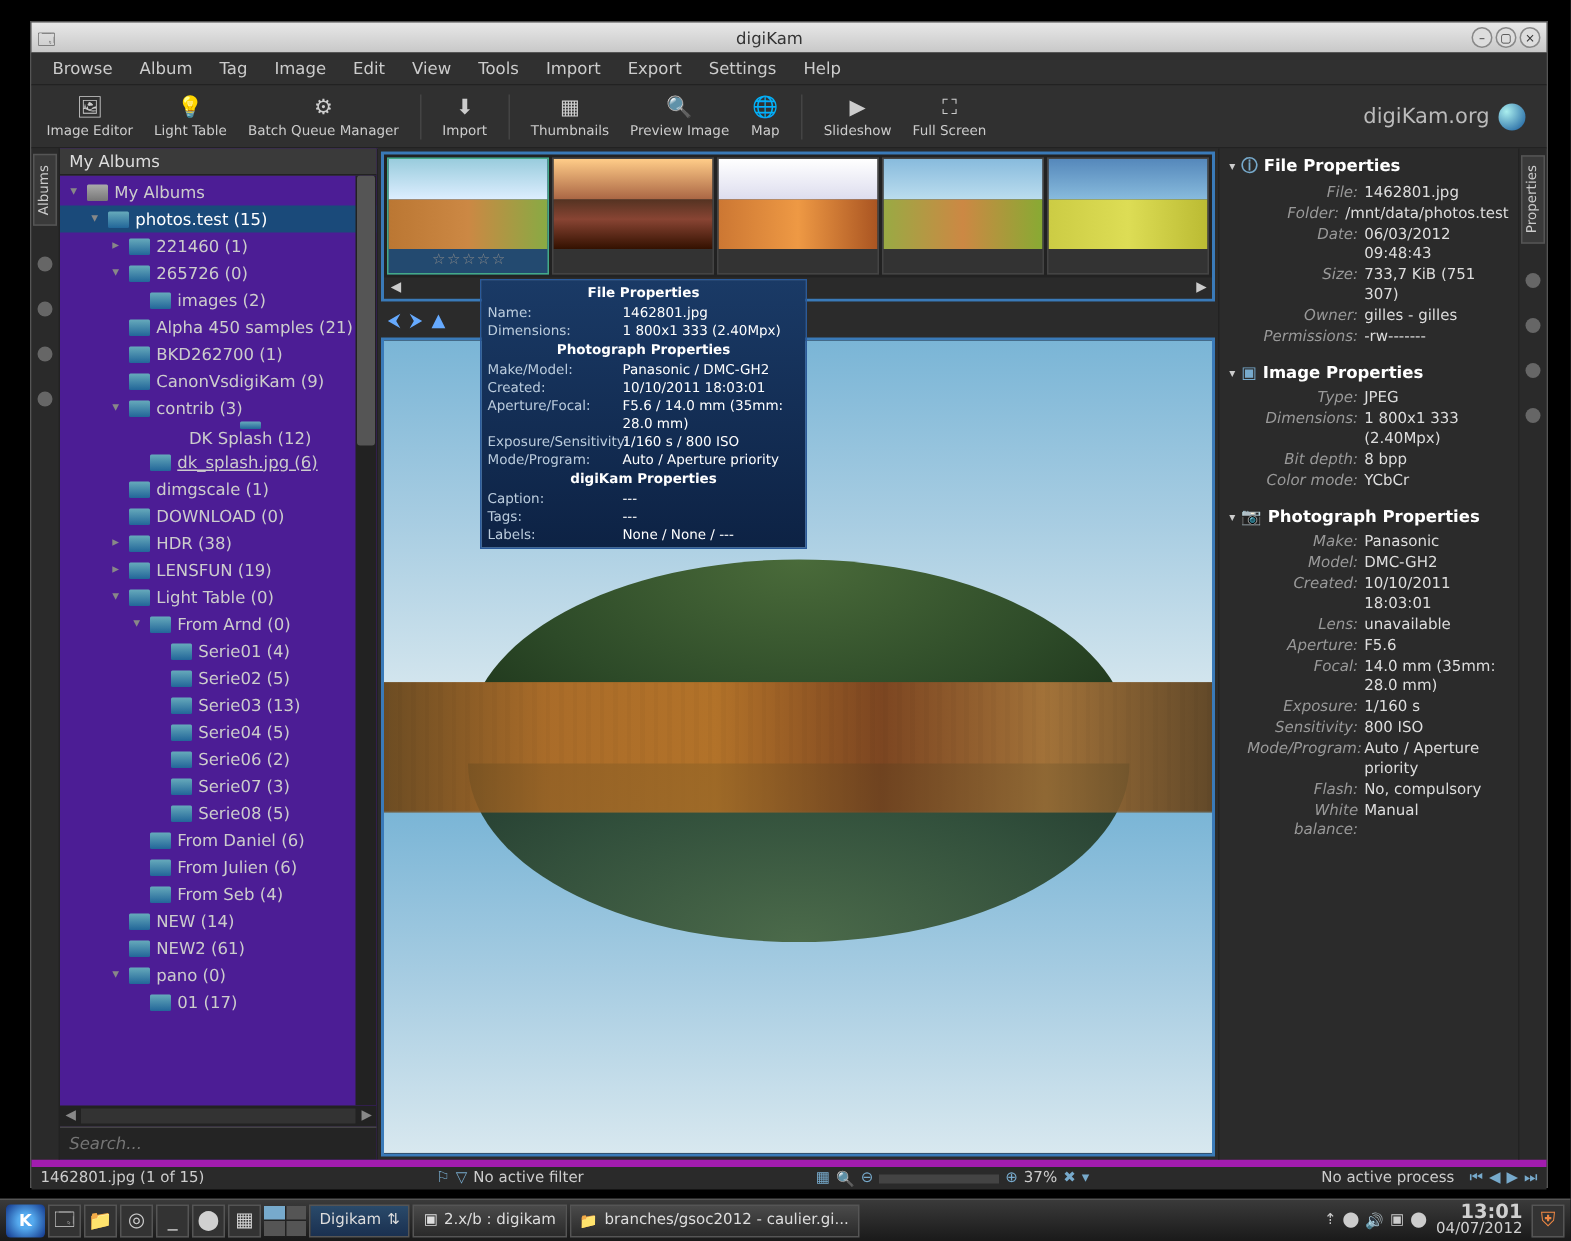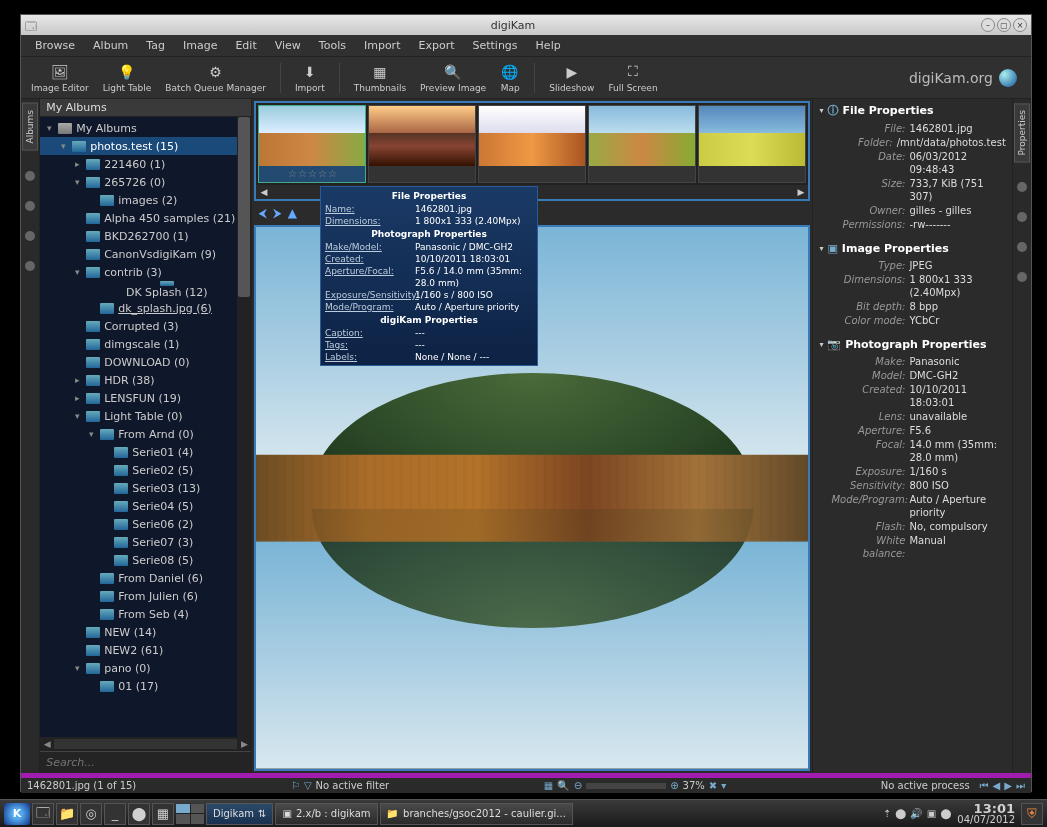--- a/index.html
+++ b/index.html
@@ -16,21 +16,21 @@
 .tool-btn { display: flex; flex-direction: column; align-items: center; justify-content: center; color: #ccc; font-size: 9px; padding: 2px 4px; cursor: pointer; gap: 2px; }
 .tool-btn .icon { width: 20px; height: 18px; display: flex; align-items: center; justify-content: center; font-size: 14px; }
 .tool-sep { width: 1px; height: 30px; background: #444; margin: 0 4px; }
 .brand { margin-left: auto; color: #bbb; font-size: 14px; display: flex; align-items: center; gap: 6px; padding-right: 8px; }
 .brand .globe { width: 18px; height: 18px; border-radius: 9px; background: radial-gradient(circle at 30% 30%, #aee, #159); }
 .main-area { display: flex; height: 674px; }
 .left-rail { width: 20px; background: #2a2a2a; display: flex; flex-direction: column; border-right: 1px solid #222; padding-top: 4px; gap: 20px; align-items: center; }
 .rail-tab { writing-mode: vertical-lr; transform: rotate(180deg); font-size: 9px; color: #ccc; padding: 6px 2px; cursor: pointer; background: #3a3a3a; border: 1px solid #555; }
 .rail-dot { width: 10px; height: 10px; border-radius: 5px; background: #666; }
 .right-rail { width: 20px; background: #2a2a2a; display: flex; flex-direction: column; border-left: 1px solid #222; padding-top: 4px; gap: 20px; align-items: center; }
-.left-panel { width: 222px; background: #0f172a; display: flex; flex-direction: column; border-right: 1px solid #222; }
+.left-panel { width: 222px; background: #4c1d95; display: flex; flex-direction: column; border-right: 1px solid #222; }
 .panel-header { height: 18px; background: #3a3a3a; color: #ddd; padding: 2px 6px; font-size: 11px; border-bottom: 1px solid #222; }
 .tree { flex: 1; overflow-y: auto; overflow-x: hidden; padding: 2px 0; position: relative; }
 .tree-item { display: flex; align-items: center; height: 18px; padding-right: 4px; color: #ccc; cursor: pointer; white-space: nowrap; font-size: 11px; }
 .tree-item.selected { background: #1a4a7a; color: #fff; }
 .exp { width: 10px; text-align: center; color: #888; font-size: 9px; cursor: pointer; }
 .folder-icon { width: 14px; height: 11px; background: linear-gradient(#6ab, #269); margin: 0 4px; border-radius: 1px; position: relative; }
 .folder-icon.album { background: linear-gradient(#aaa, #777); }
 .tree-scrollbar { position: absolute; right: 0; top: 0; bottom: 0; width: 14px; background: #222; }
 .tree-sb-thumb { position: absolute; right: 1px; top: 0; width: 12px; height: 180px; background: #555; border-radius: 2px; }
 .tree-hbar { height: 14px; background: #222; display: flex; align-items: center; }
@@ -48,21 +48,21 @@
 .stars { display: flex; gap: 1px; padding: 2px 0; }
 .star { color: #888; font-size: 10px; }
 .strip-bar { height: 14px; background: #2a2a2a; display: flex; align-items: center; padding: 0 4px; }
 .strip-bar .left-ar, .strip-bar .right-ar { color: #ccc; font-size: 9px; cursor: pointer; }
 .strip-bar .spacer { flex: 1; }
 .nav-row { height: 20px; display: flex; align-items: center; gap: 6px; padding: 0 6px; position: relative; z-index: 1; }
 .nav-row .nbtn { color: #6af; font-size: 12px; cursor: pointer; }
 .tooltip { position: absolute; left: 320px; top: 186px; width: 218px; background: linear-gradient(#1a3a66, #0d2244); border: 1px solid #2a5a9a; color: #ddd; font-size: 9px; z-index: 10; padding: 2px 0; }
 .tooltip .section { text-align: center; font-weight: bold; color: #fff; padding: 2px 0; }
 .tooltip .row { display: flex; padding: 0 4px; line-height: 12px; }
-.tooltip .row .k { width: 90px; color: #bcd; text-decoration: underline; }
+.tooltip .row .k { width: 90px; color: #bcd; }
 .tooltip .row .v { flex: 1; color: #fff; }
 .preview-wrap { flex: 1; border: 2px solid #3a7ab8; margin: 2px; background: #2b2b2b; display: flex; align-items: center; justify-content: center; overflow: hidden; }
 .preview { width: 100%; height: 100%; position: relative; }
 .sky { position: absolute; left: 0; right: 0; top: 0; height: 45%; background: linear-gradient(180deg, #7ab5d6 0%, #a8cde2 50%, #d8e8ef 100%); }
 .hill { position: absolute; left: 10%; right: 10%; top: 27%; height: 22%; background: radial-gradient(ellipse at center top, #4a6b3a 0%, #2d4a28 60%, #1a3018 100%); border-radius: 50% 50% 0 0 / 100% 100% 0 0; }
 .foliage { position: absolute; left: 0; right: 0; top: 42%; height: 16%; background: linear-gradient(90deg, #7a5a2a, #b87a30, #c08030, #8a5028, #b08040, #705030); }
 .foliage::after { content: ""; position: absolute; inset: 0; background: repeating-linear-gradient(90deg, rgba(0,0,0,.15) 0 3px, transparent 3px 9px); }
 .water { position: absolute; left: 0; right: 0; bottom: 0; height: 42%; background: linear-gradient(0deg, #7ab5d6 0%, #a8cde2 50%, #d8e8ef 100%); transform: scaleY(-1); }
 .hill-r { position: absolute; left: 10%; right: 10%; bottom: 26%; height: 22%; background: radial-gradient(ellipse at center bottom, #3d5a30 0%, #243d20 60%, #142612 100%); border-radius: 0 0 50% 50% / 0 0 100% 100%; opacity: .85; }
 .foliage-r { position: absolute; left: 0; right: 0; bottom: 42%; height: 16%; background: linear-gradient(90deg, #6a4a22, #a86a28, #b07028, #7a4420, #a07038, #604828); transform: scaleY(-1); opacity: .85; }
@@ -238,25 +238,20 @@
             <span>DK Splash (12)</span>
           </div>
           <div class="tree-item" style="padding-left: 46px; text-decoration: underline;">
             <span class="exp"></span>
             <span class="folder-icon"></span>
             <span>dk_splash.jpg (6)</span>
           </div>
           <div class="tree-item" style="padding-left: 32px;">
             <span class="exp"></span>
             <span class="folder-icon"></span>
-            <span>Corrupted (3)</span>
-          </div>
-          <div class="tree-item" style="padding-left: 32px;">
-            <span class="exp"></span>
-            <span class="folder-icon"></span>
             <span>dimgscale (1)</span>
           </div>
           <div class="tree-item" style="padding-left: 32px;">
             <span class="exp"></span>
             <span class="folder-icon"></span>
             <span>DOWNLOAD (0)</span>
           </div>
           <div class="tree-item" style="padding-left: 32px;">
             <span class="exp">▸</span>
             <span class="folder-icon"></span>

